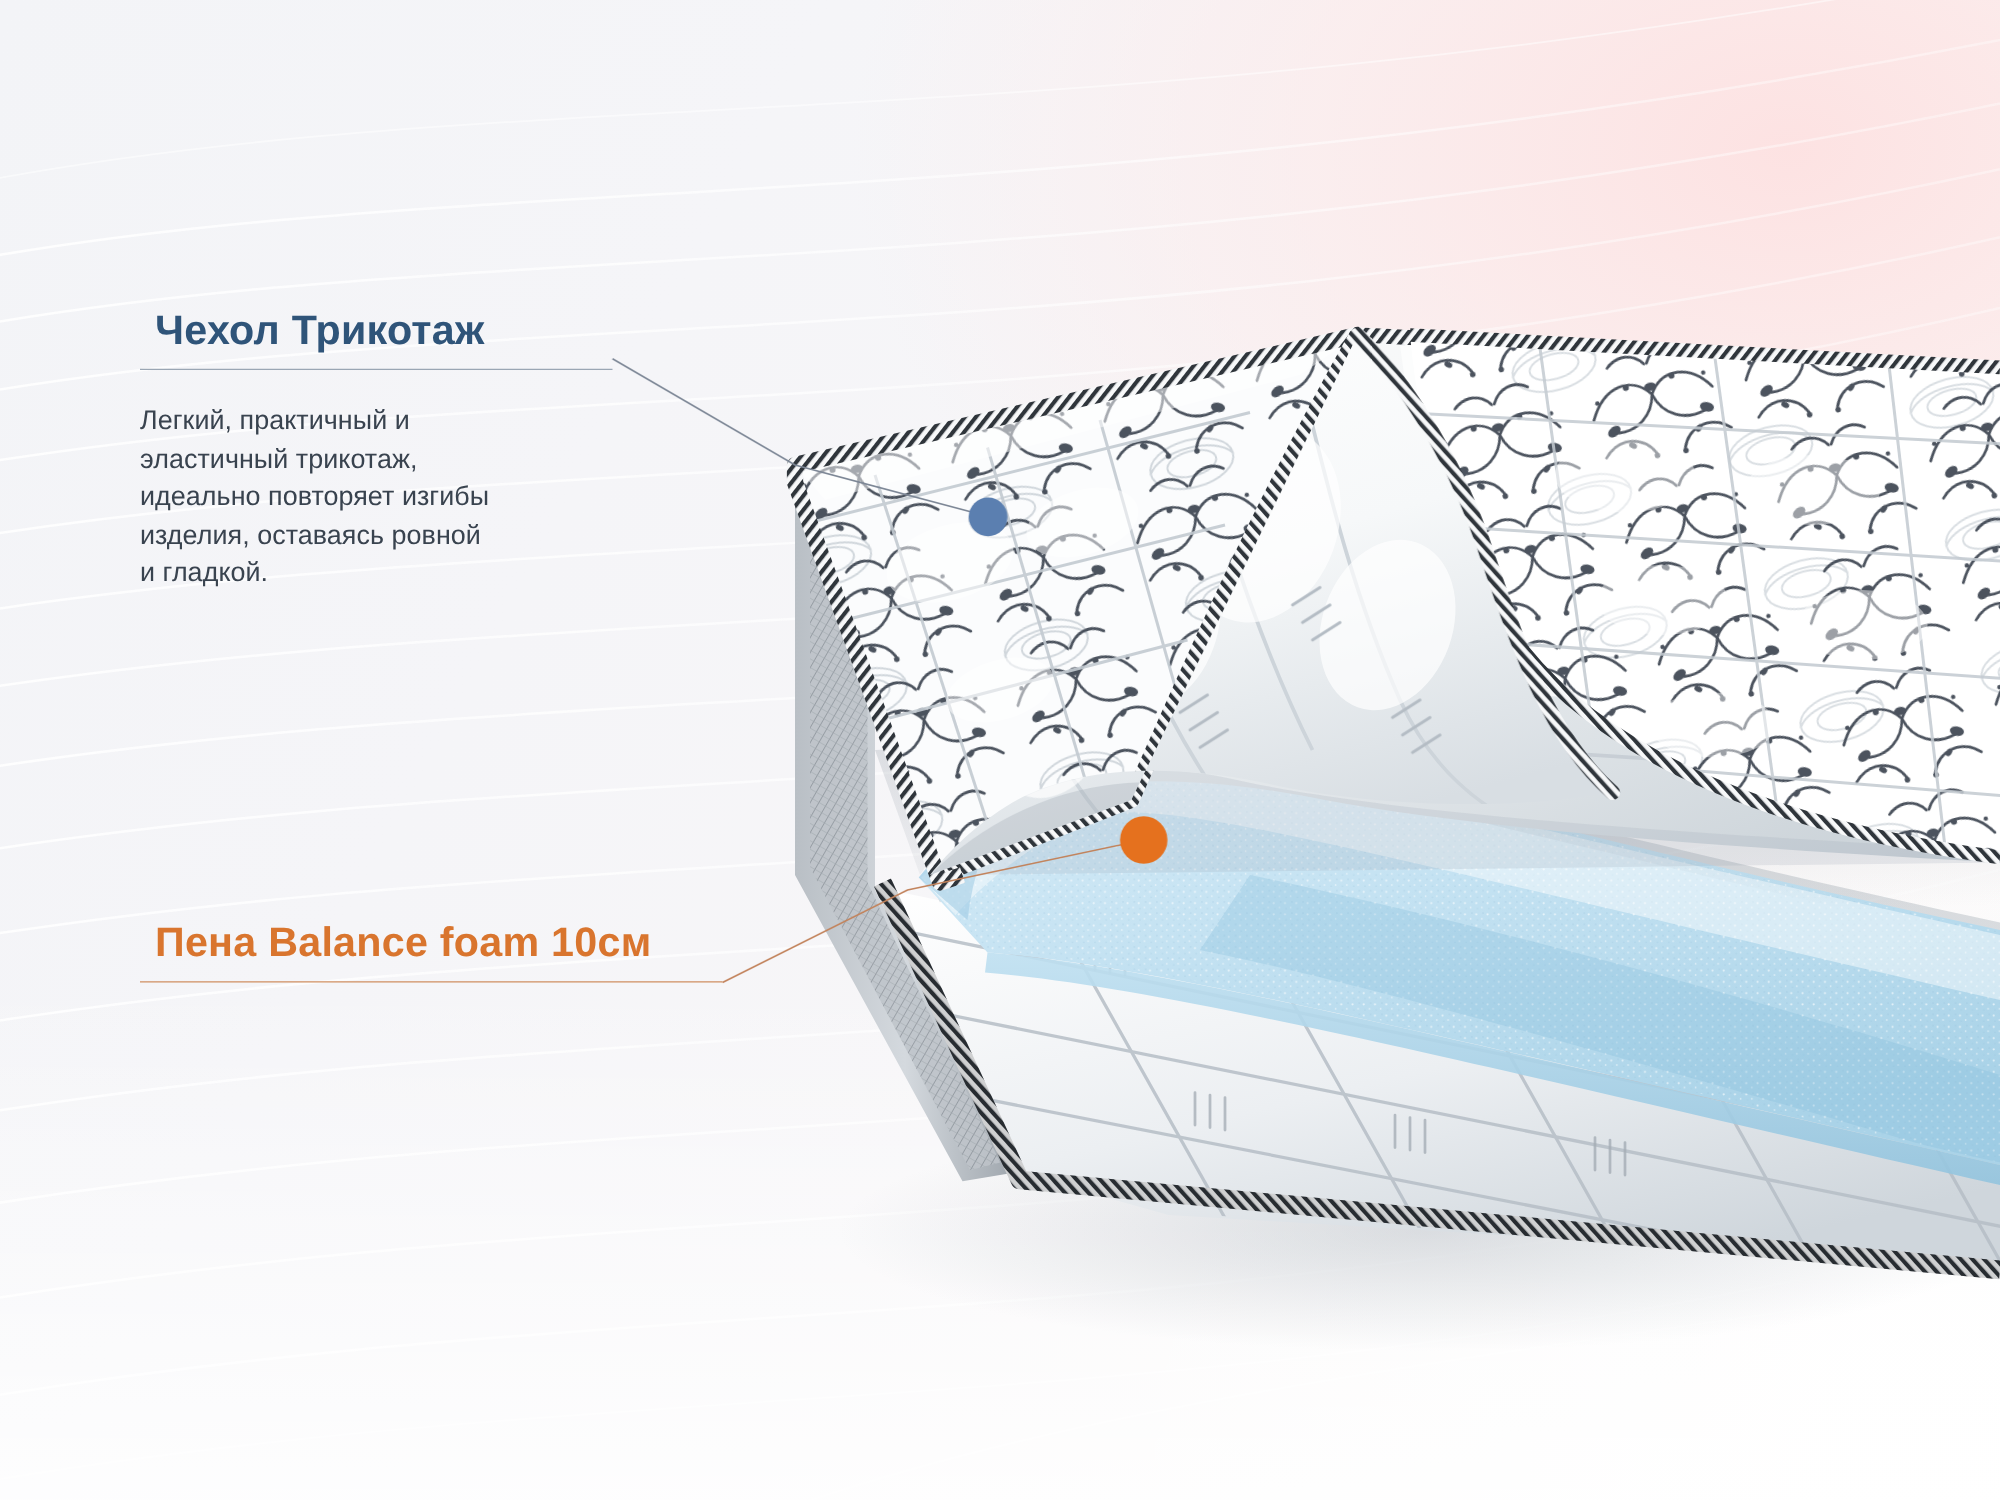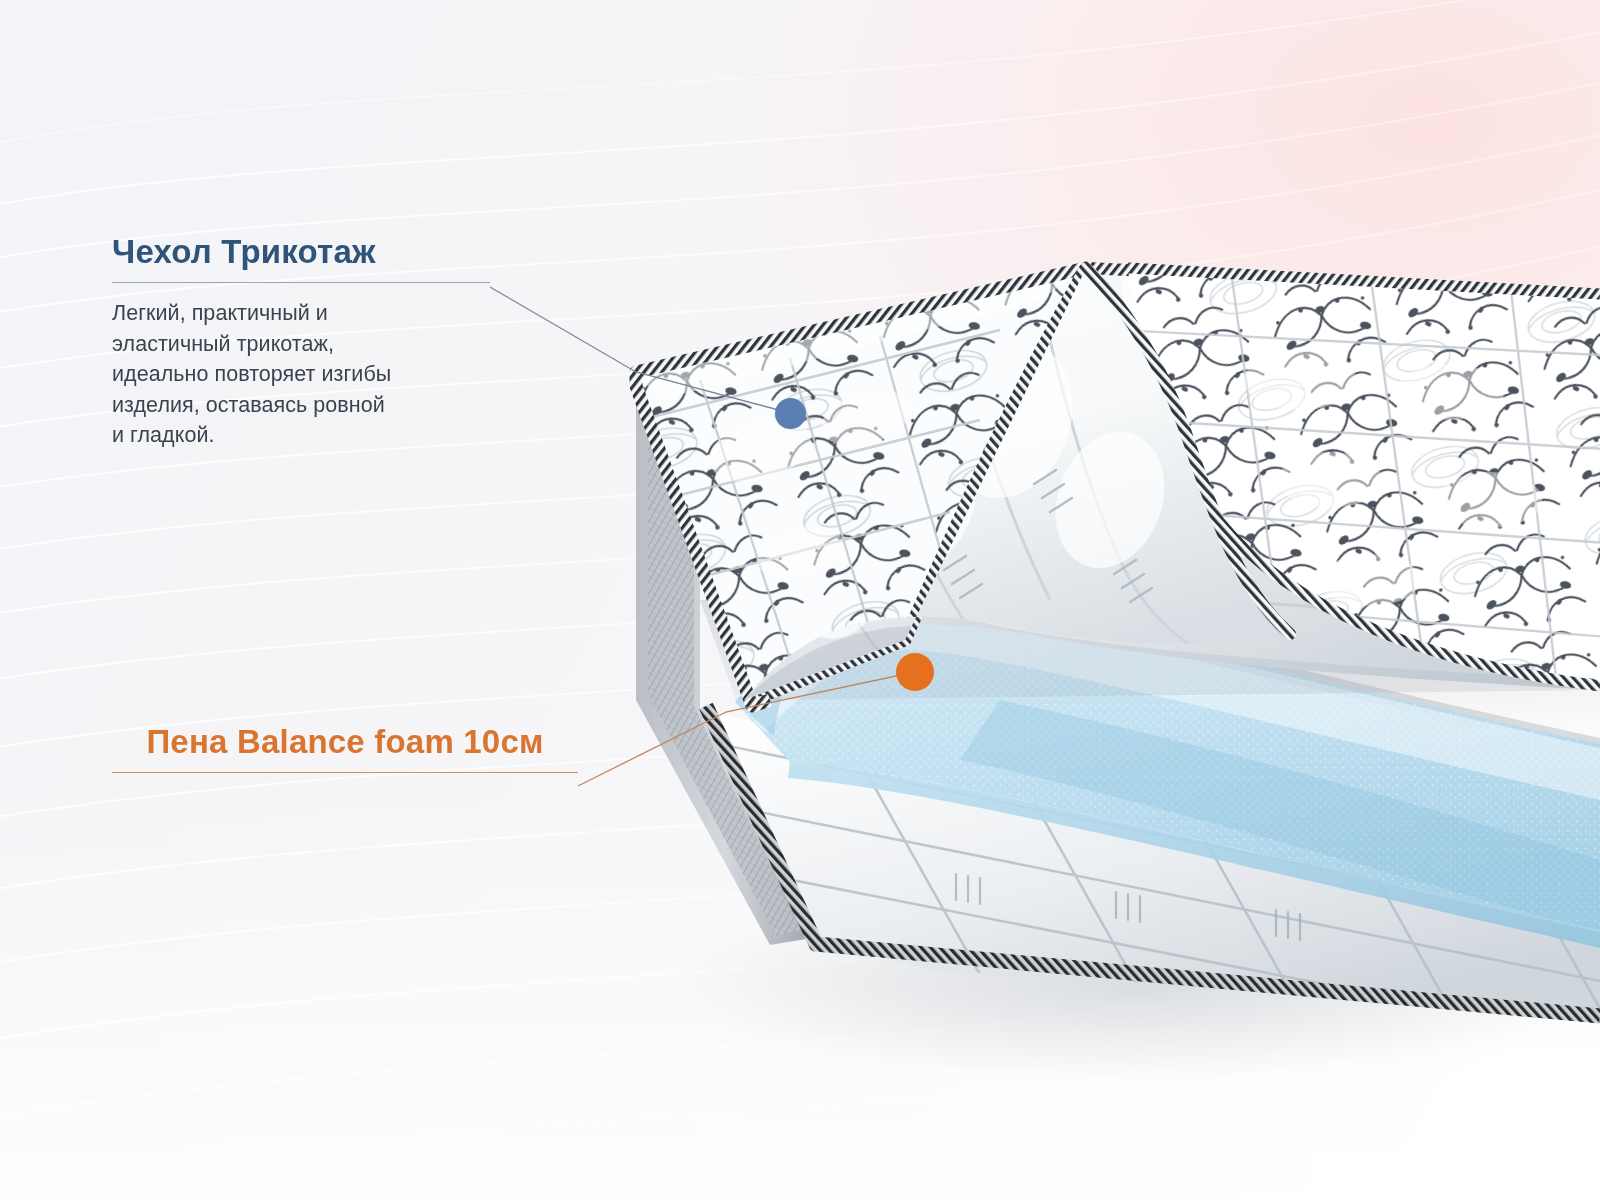--- a/index.html
+++ b/index.html
@@ -21,42 +21,42 @@
   }
   .bg-waves{position:absolute;inset:0;opacity:.95;}
   .bg-glow-bottom{
     position:absolute;left:0;right:0;bottom:0;height:420px;
     background:linear-gradient(to top, rgba(255,255,255,.85), rgba(255,255,255,0));
   }
 
   
   .callout{position:absolute;}
   .callout h2{
-    margin:0;
+    margin:12px;
     font-size:33px;
     font-weight:bold;
     letter-spacing:.2px;
     white-space:nowrap;
   }
   .callout .rule{
     height:1px;width:378px;margin-top:11px;
   }
   .callout p{
-    margin:15px 0 0 0;
+    margin:25px 0 0 0;
     font-size:21.5px;
     line-height:30.5px;
     color:#39434f;
     white-space:pre-line;
     letter-spacing:.05px;
   }
   #callout-cover{left:112px;top:233px;}
   #callout-cover h2{color:#2f5479;}
   #callout-cover .rule{background:#9aa6b4;width:378px;}
 
-  #callout-foam{left:112px;top:723px;text-align:center;}
+  #callout-foam{left:112px;top:723px;}
   #callout-foam h2{color:#d9752e;}
   #callout-foam .rule{background:#cf8f61;width:466px;}
   #callout-foam p{margin-top:16px;}
   .dot{position:absolute;border-radius:50%;}
   #dot-cover{left:775px;top:398px;width:31px;height:31px;background:#5b7fb0;}
   #dot-foam{left:896px;top:653px;width:38px;height:38px;background:#e5711e;}
 </style>
 </head>
 <body>
 

